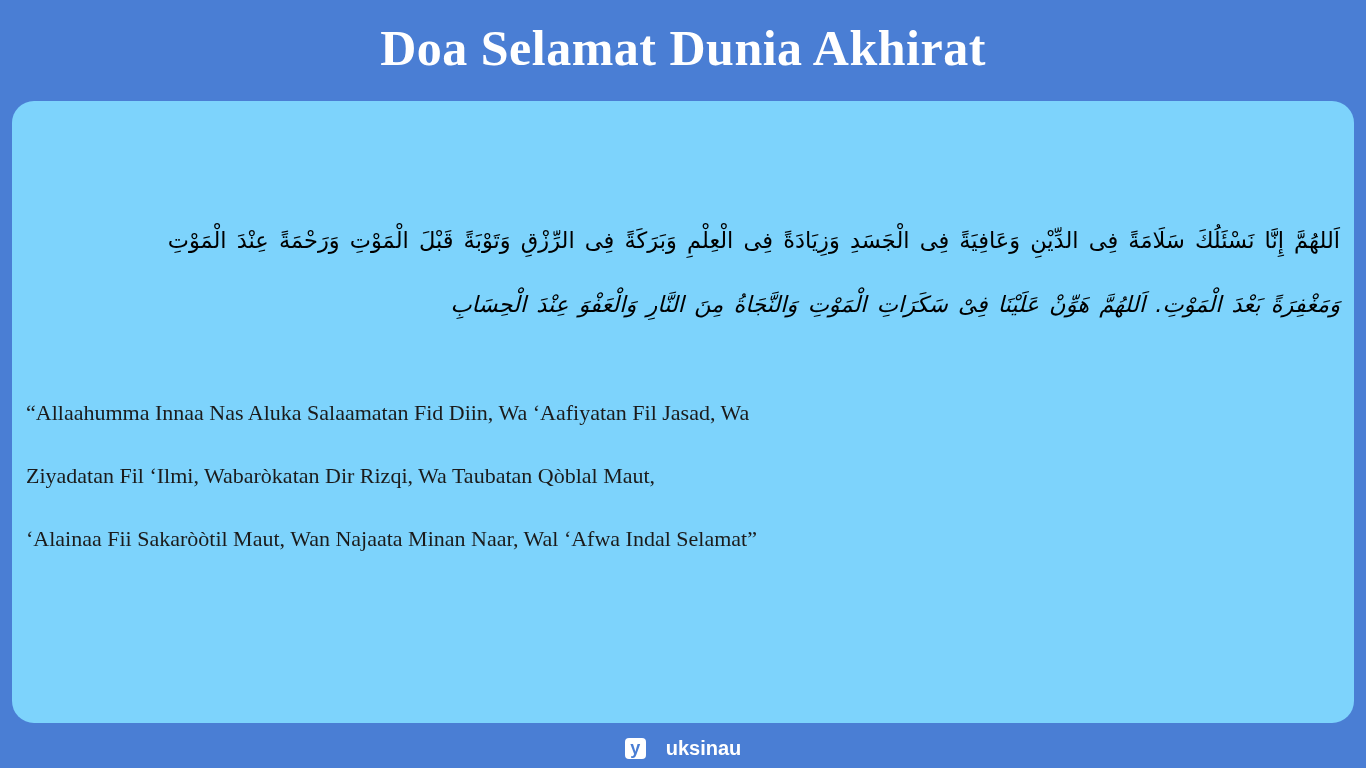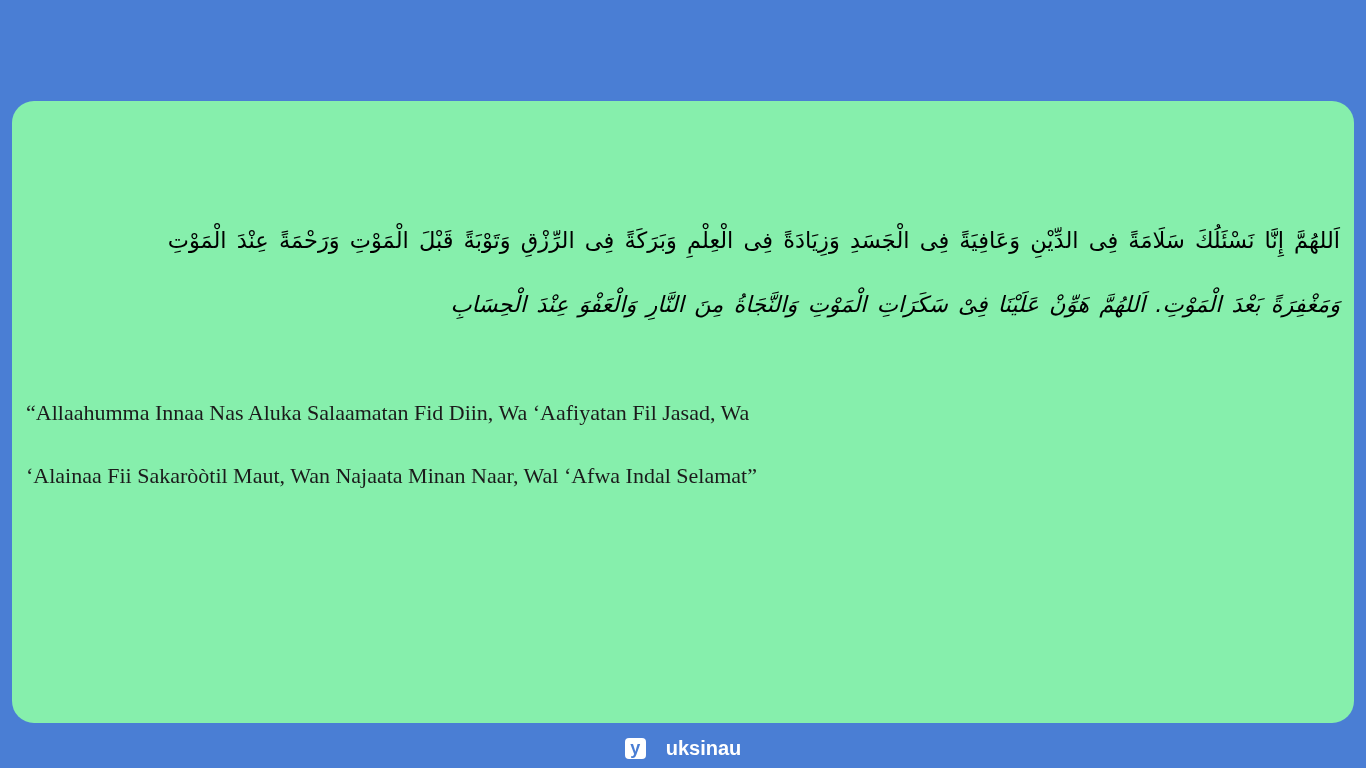--- a/index.html
+++ b/index.html
@@ -32,21 +32,21 @@
     letter-spacing: 0.5px;
     line-height: 60px;
     white-space: nowrap;
   }
   .card {
     position: absolute;
     left: 12px;
     top: 101px;
     width: 1342px;
     height: 622px;
-    background: #86efac;
+    background: #7dd3fc;
     border-radius: 22px;
     box-sizing: border-box;
     overflow: hidden;
   }
   .card-inner {
     position: absolute;
     left: 0;
     top: 0;
     width: 1342px;
     height: 622px;
@@ -127,31 +127,33 @@
     letter-spacing: 0px;
     margin-left: 20px;
     line-height: 21px;
   }
 </style>
 </head>
 <body>
 
 <div class="page">
 
+  <div class="page-title">Doa Selamat Dunia Akhirat</div>
 
   <div class="card">
     <div class="card-inner">
 
       <div class="arabic-block">
         <span class="arabic-line l1">اَللهُمَّ إِنَّا نَسْئَلُكَ سَلَامَةً فِى الدِّيْنِ وَعَافِيَةً فِى الْجَسَدِ وَزِيَادَةً فِى الْعِلْمِ وَبَرَكَةً فِى الرِّزْقِ وَتَوْبَةً قَبْلَ الْمَوْتِ وَرَحْمَةً عِنْدَ الْمَوْتِ</span>
         <span class="arabic-line l2">وَمَغْفِرَةً بَعْدَ الْمَوْتِ. اَللهُمَّ هَوِّنْ عَلَيْنَا فِىْ سَكَرَاتِ الْمَوْتِ وَالنَّجَاةُ مِنَ النَّارِ وَالْعَفْوَ عِنْدَ الْحِسَابِ</span>
       </div>
 
       <div class="translit-block">
         <span class="translit-line">“Allaahumma Innaa Nas Aluka Salaamatan Fid Diin, Wa ‘Aafiyatan Fil Jasad, Wa</span>
+        <span class="translit-line">Ziyadatan Fil ‘Ilmi, Wabaròkatan Dir Rizqi, Wa Taubatan Qòblal Maut,</span>
         <span class="translit-line">‘Alainaa Fii Sakaròòtil Maut, Wan Najaata Minan Naar, Wal ‘Afwa Indal Selamat”</span>
       </div>
 
     </div>
   </div>
 
   <div class="footer">
     <div class="logo">
       <span class="logo-mark">y</span>
       <span class="logo-word">uksinau</span>

